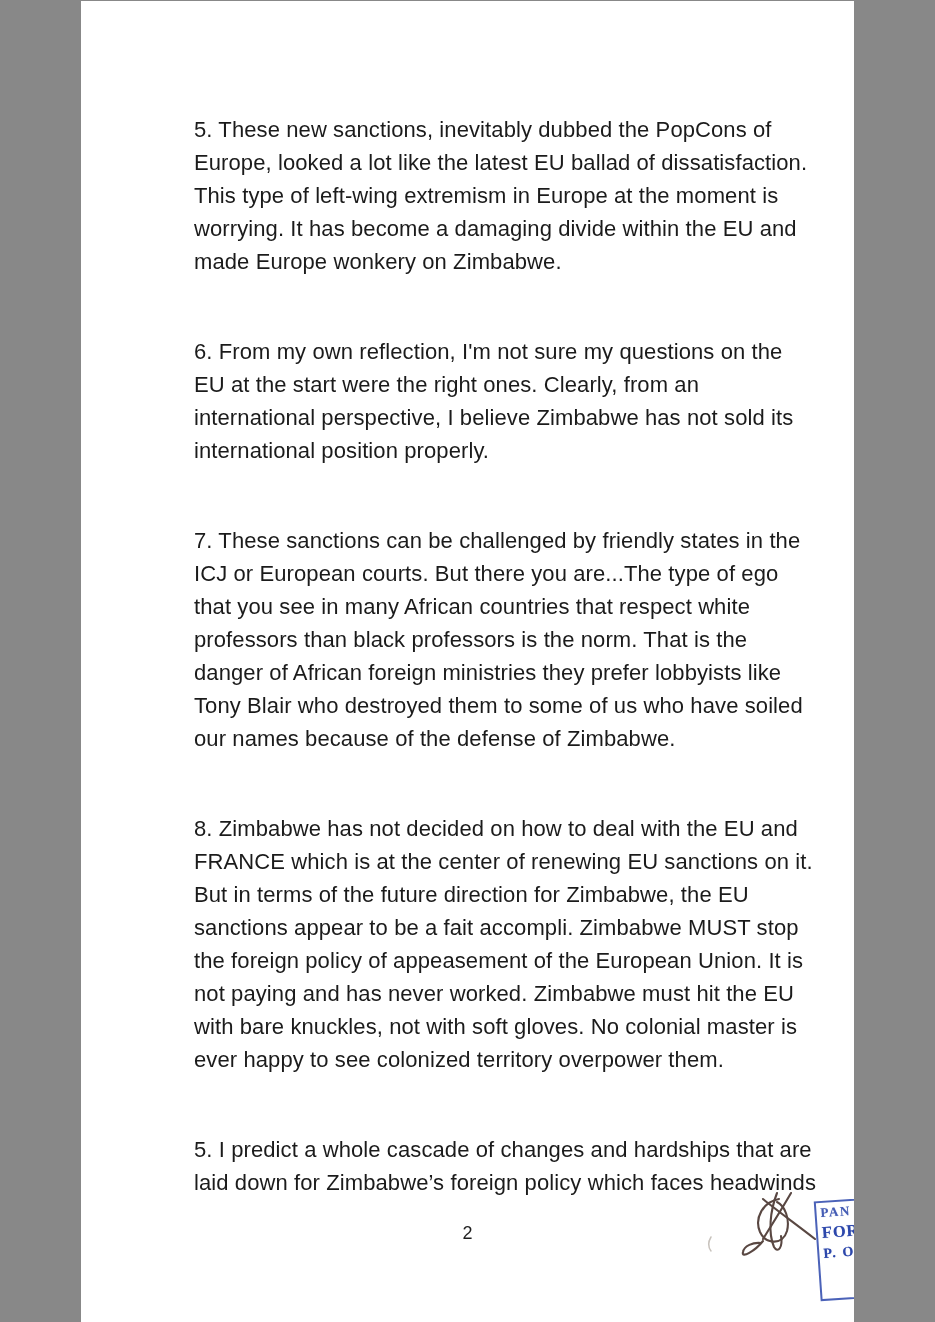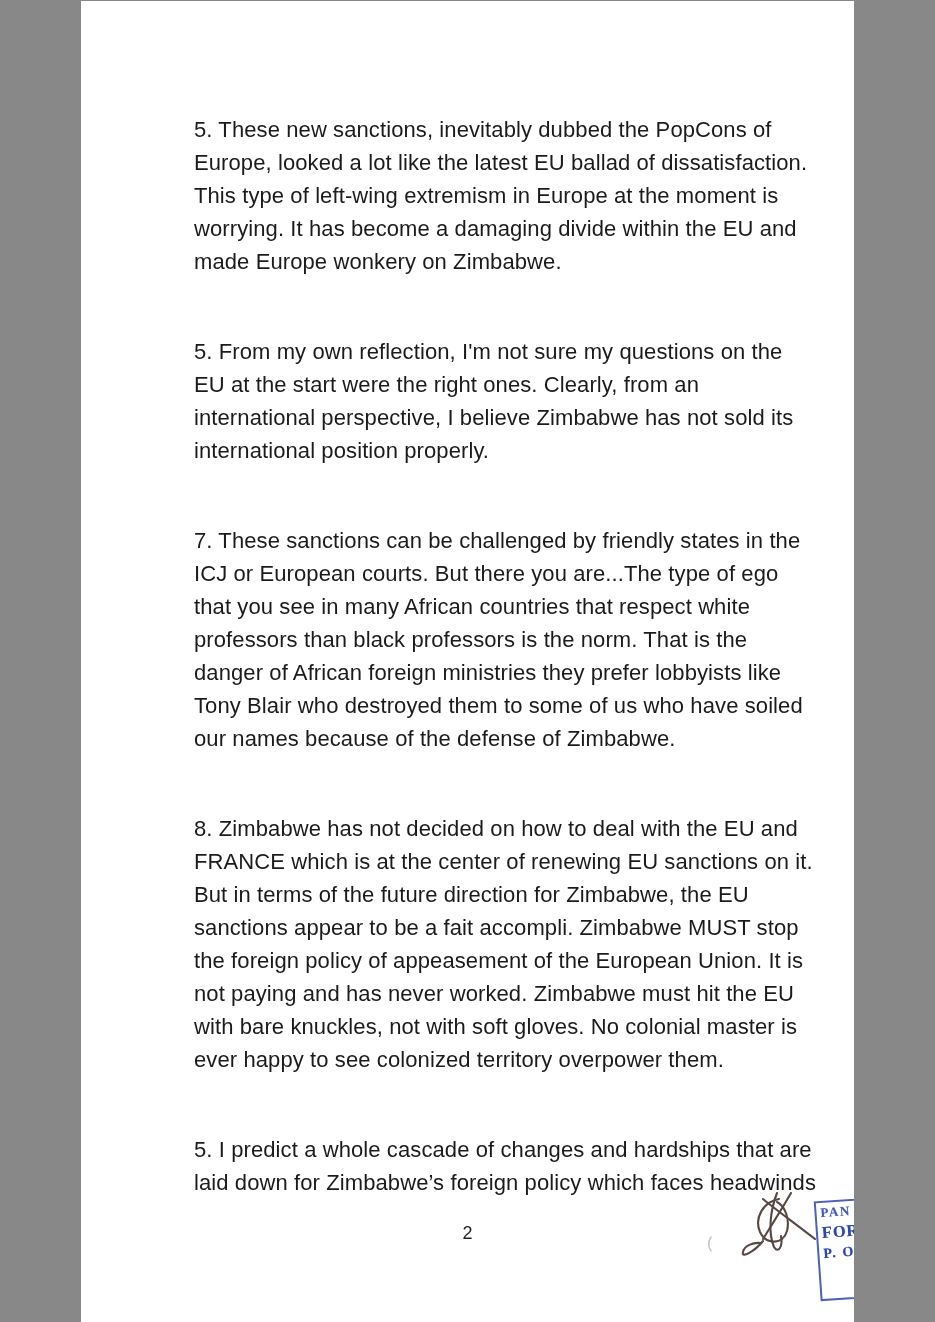--- a/index.html
+++ b/index.html
@@ -81,21 +81,21 @@
 <body>
 
 <div class="page">
 
   <div class="content">
     <p class="para">5. These new sanctions, inevitably dubbed the PopCons of
 Europe, looked a lot like the latest EU ballad of dissatisfaction.
 This type of left-wing extremism in Europe at the moment is
 worrying. It has become a damaging divide within the EU and
 made Europe wonkery on Zimbabwe.</p>
-    <p class="para">5. From my own reflection, I'm not sure my questions on the
+    <p class="para">6. From my own reflection, I'm not sure my questions on the
 EU at the start were the right ones. Clearly, from an
 international perspective, I believe Zimbabwe has not sold its
 international position properly.</p>
     <p class="para">7. These sanctions can be challenged by friendly states in the
 ICJ or European courts. But there you are...The type of ego
 that you see in many African countries that respect white
 professors than black professors is the norm. That is the
 danger of African foreign ministries they prefer lobbyists like
 Tony Blair who destroyed them to some of us who have soiled
 our names because of the defense of Zimbabwe.</p>

